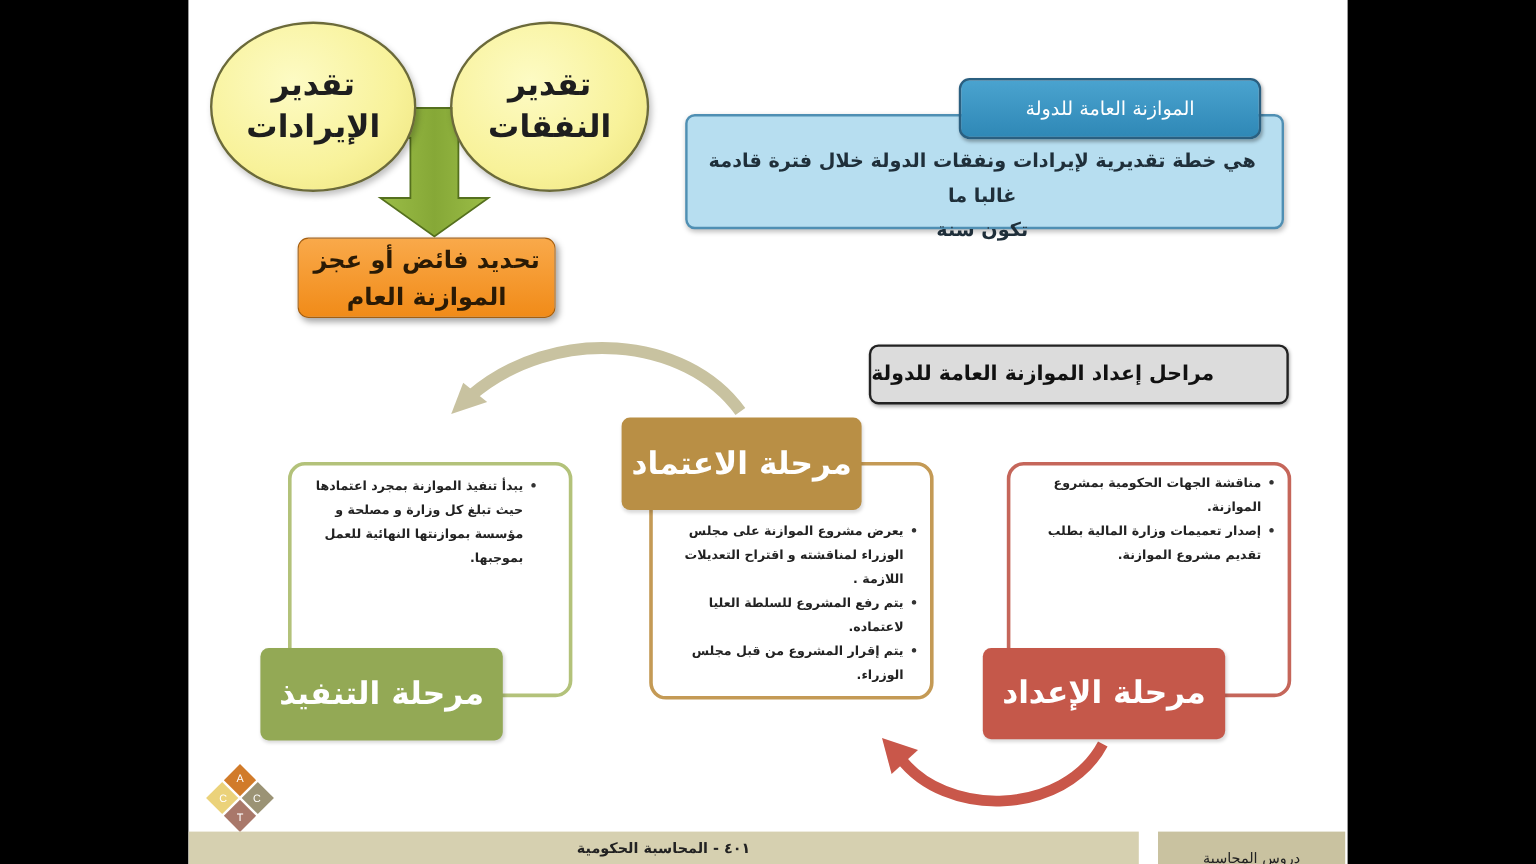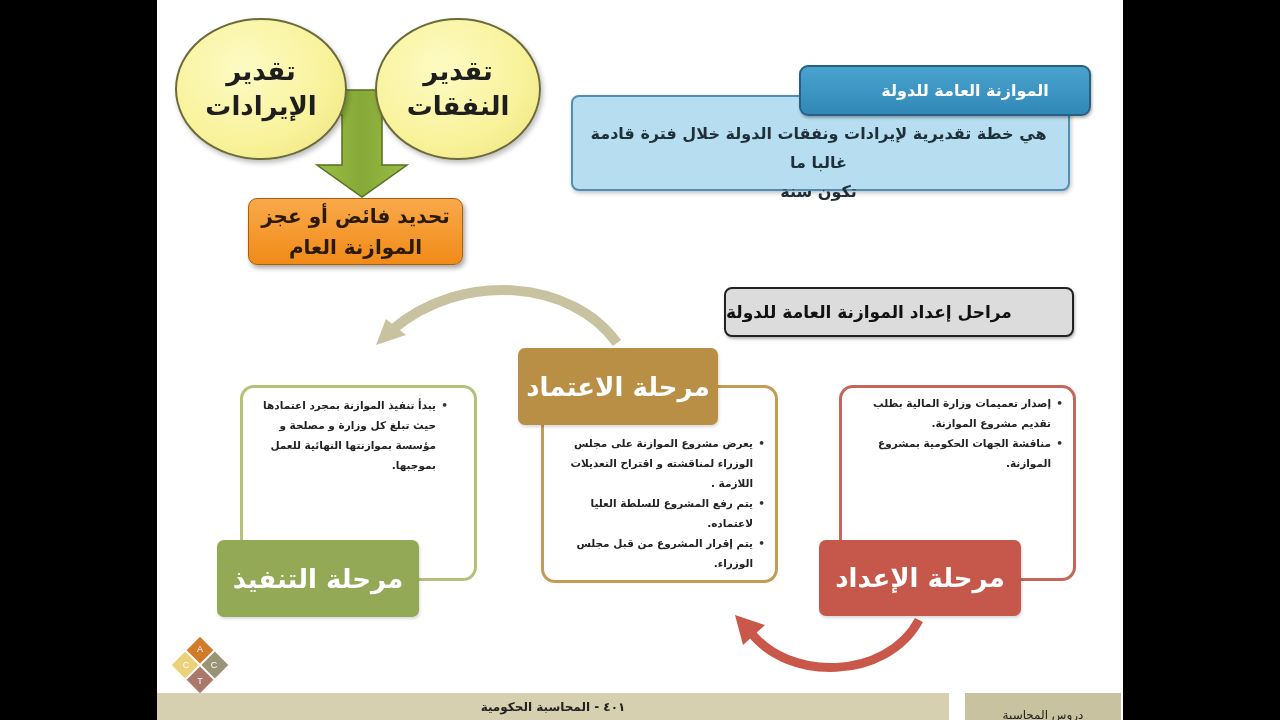--- a/index.html
+++ b/index.html
@@ -16,22 +16,22 @@
              font-weight:bold; font-size:26px; color:#1e1e1e; line-height:1.35; text-align:center; }
   .orange-box { position:absolute; background:linear-gradient(#f9a94a, #f18b18); border:1px solid #a55f10;
                 border-radius:9px; box-shadow:2px 3px 5px rgba(0,0,0,0.35);
                 display:flex; flex-direction:column; justify-content:center;
                 font-weight:bold; font-size:20px; color:#2a1a05; line-height:1.55; text-align:center; }
 
   
   .def-box { position:absolute; background:#b7def0; border:2px solid #4f8fb3; border-radius:8px;
              box-shadow:1px 2px 4px rgba(0,0,0,0.25); }
   .def-title { position:absolute; background:linear-gradient(#4aa3cf, #2f88b6); border:2px solid #2a5f80;
-               border-radius:9px; color:#fff; font-weight:bold; font-size:16px;
-               display:flex; align-items:center; justify-content:center; box-shadow:1px 2px 3px rgba(0,0,0,0.3);padding-left:40px; }
+               border-radius:9px; color:#fff; font-weight:normal; font-size:16px;
+               display:flex; align-items:center; justify-content:center; box-shadow:1px 2px 3px rgba(0,0,0,0.3); }
   .def-text { position:absolute; font-weight:bold; font-size:16px; color:#1f2f3a; text-align:center; line-height:1.8; }
 
   .stages-title { position:absolute; background:#dcdcdc; border:2px solid #222; border-radius:8px;
                   font-weight:bold; font-size:17px; color:#111; display:flex; align-items:center; justify-content:center;
                   box-shadow:1px 2px 3px rgba(0,0,0,0.3); }
 
   
   .frame { position:absolute; background:#fff; border-radius:14px; border:3px solid; }
   .frame ul { margin:0; padding:0 14px 0 0; list-style:none; }
   .frame li { position:relative; font-size:10.5px; font-weight:bold; color:#222; line-height:1.9; }
@@ -93,22 +93,22 @@
     <path d="M245,68 C200,5 90,-5 20,55" fill="none" stroke="#c8c2a0" stroke-width="10"></path>
     <polygon points="4,70 34,60 14,44" fill="#c8c2a0"></polygon>
   </svg>
   <svg class="abs" style="left:570px;top:605px;" width="210" height="80">
     <path d="M192,15 C160,75 60,78 22,25" fill="none" stroke="#c9574a" stroke-width="9"></path>
     <polygon points="8,10 38,20 16,40" fill="#c9574a"></polygon>
   </svg>
 
   <div class="frame ar" style="left:682px;top:385px;width:231px;height:190px;border-color:#c5665a;">
     <ul style="padding-top:6px;padding-right:22px;padding-left:8px;">
+      <li>مناقشة الجهات الحكومية بمشروع الموازنة.</li>
       <li>إصدار تعميمات وزارة المالية بطلب تقديم مشروع الموازنة.</li>
-      <li>مناقشة الجهات الحكومية بمشروع الموازنة.</li>
     </ul>
   </div>
   <div class="stage-label ar" style="left:662px;top:540px;width:202px;height:76px;background:#c5584a;">
     <span>مرحلة الإعداد</span>
   </div>
 
   <div class="frame ar" style="left:384px;top:385px;width:231px;height:192px;border-color:#c49a55;">
     <ul style="padding-top:46px;padding-right:22px;padding-left:12px;">
       <li>يعرض مشروع الموازنة على مجلس الوزراء لمناقشته و اقتراح التعديلات اللازمة .</li>
       <li>يتم رفع المشروع للسلطة العليا لاعتماده.</li>

